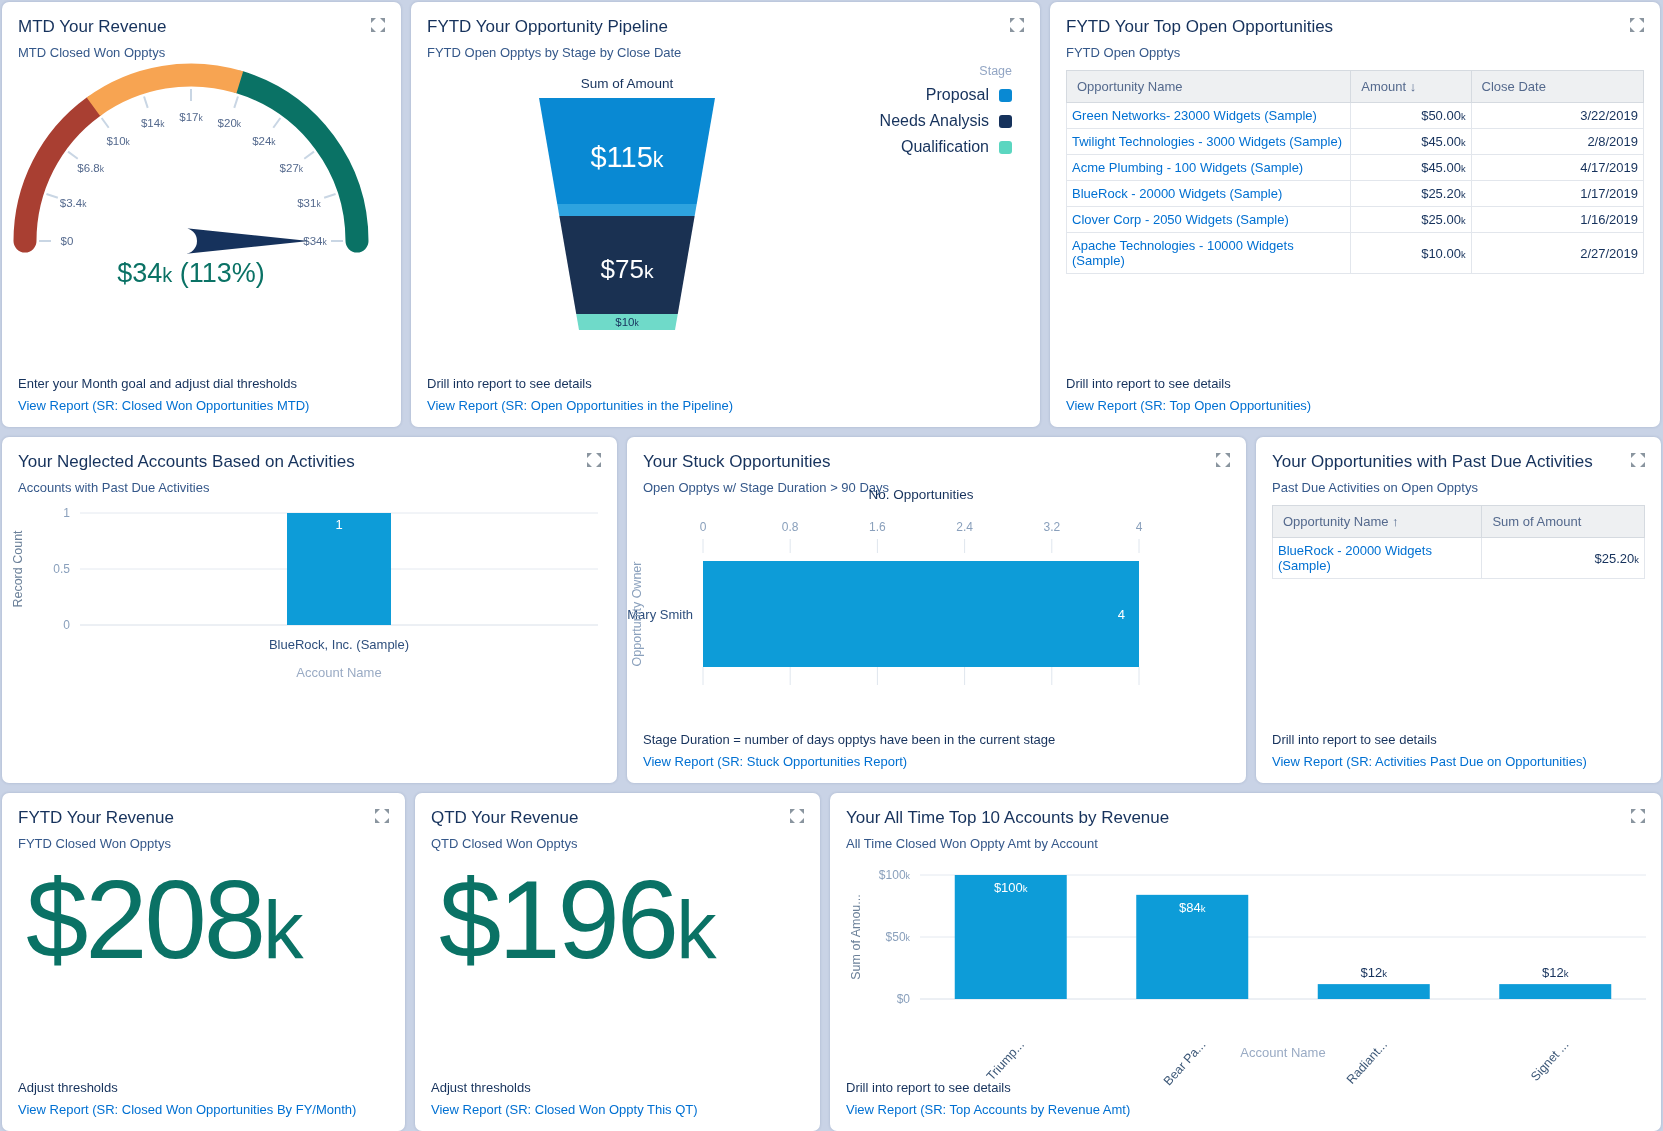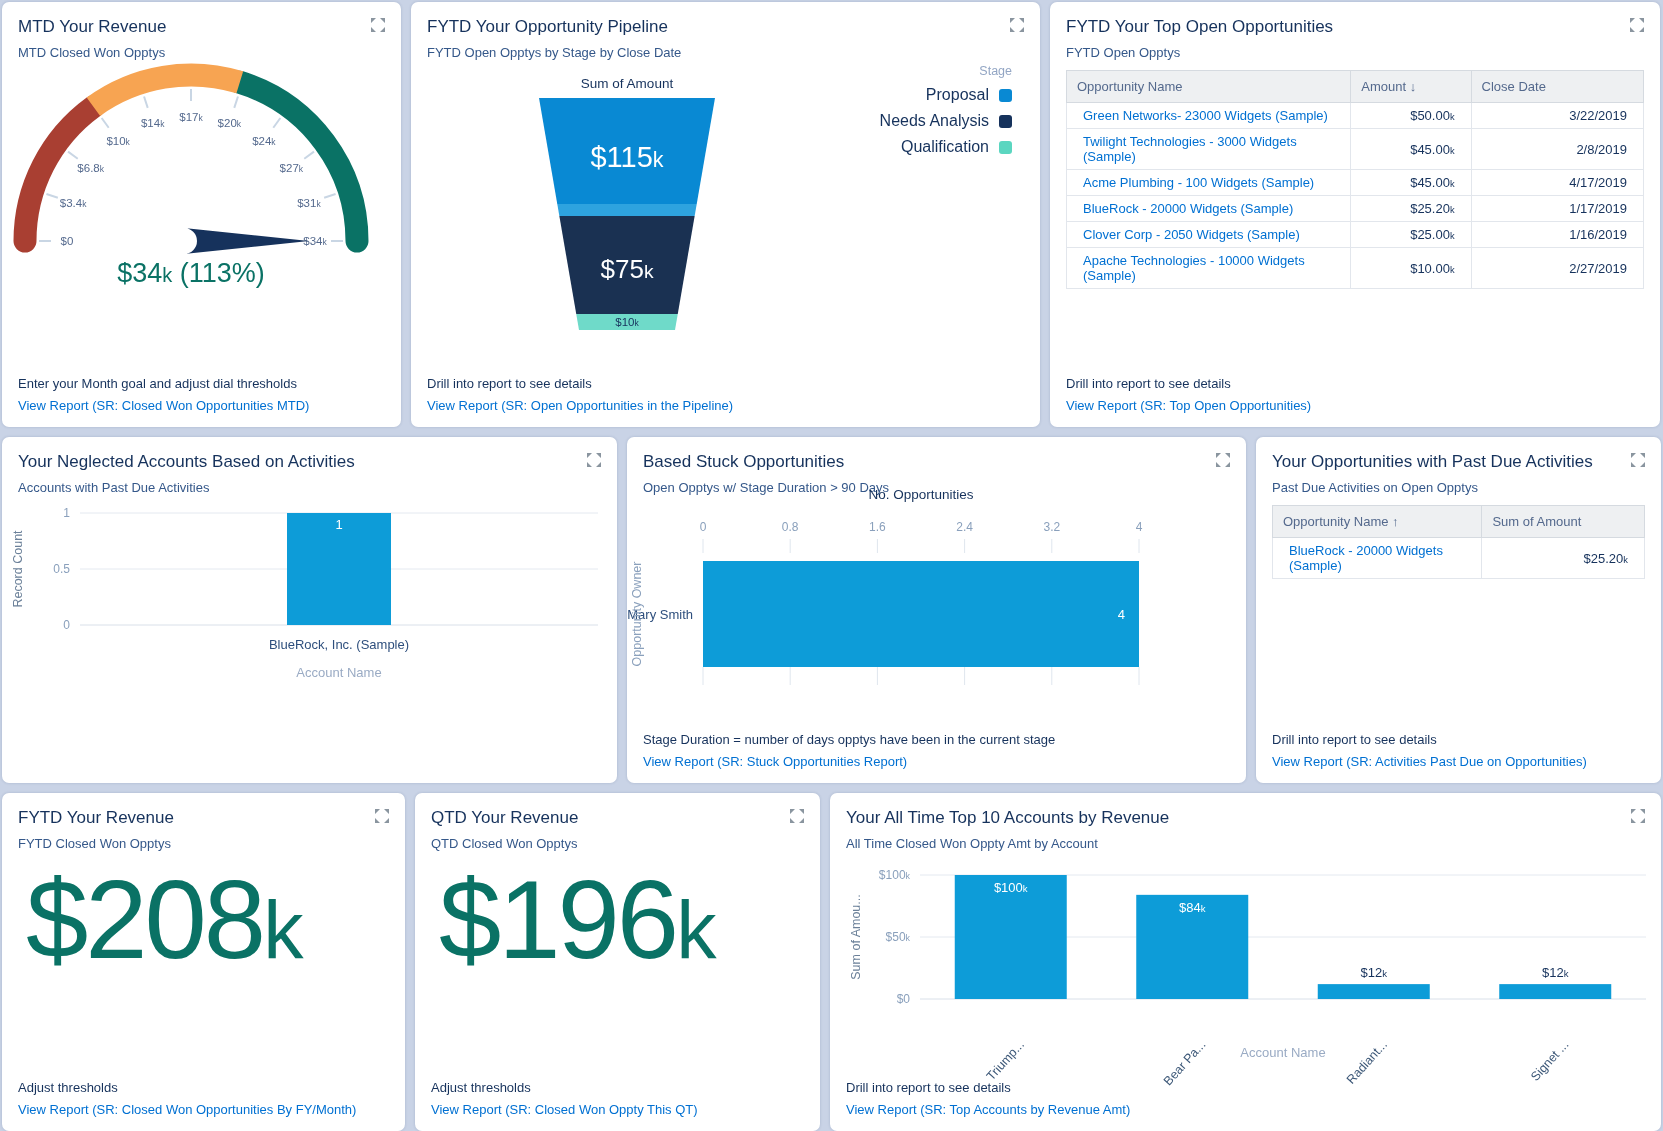--- a/index.html
+++ b/index.html
@@ -34,21 +34,21 @@
   
   .metric{position:absolute;left:24px;top:62px;font-size:112px;color:#0a7265;letter-spacing:-3px;white-space:nowrap;z-index:1;}
   
   .table-host{position:absolute;left:16px;right:16px;top:68px;z-index:1;}
   table.sf{width:100%;border-collapse:collapse;font-size:13px;table-layout:fixed;}
   table.sf th{
     background:#eef0f2;color:#54698d;font-weight:400;text-align:left;
     padding:8px 10px;border:1px solid #d5dae0;
   }
   table.sf td{
-    padding:5px 16px;border:1px solid #e2e6ec;color:#16325c;background:#fff;
+    padding:5px 5px;border:1px solid #e2e6ec;color:#16325c;background:#fff;
   }
   table.sf{border:1px solid #c9ced6;}
   td.num{text-align:right;}
   .cell-link{color:#0070d2;cursor:pointer;}
   
   .legend{position:absolute;top:62px;right:28px;display:flex;flex-direction:column;align-items:flex-end;z-index:2;}
   .legend-title{font-size:12.5px;color:#93a6c4;margin-bottom:8px;}
   .legend-item{display:flex;align-items:center;margin-bottom:8px;cursor:pointer;}
   .legend-label{font-size:16px;color:#16325c;margin-right:10px;}
   .legend-chip{width:13px;height:13px;border-radius:3px;}
@@ -234,21 +234,21 @@
             <text x="337" y="92" font-size="13" fill="#ffffff" text-anchor="middle" font-family="Liberation Sans, DejaVu Sans, sans-serif">1</text>
             <text x="337" y="212" font-size="13" fill="#2e4f7d" text-anchor="middle" font-family="Liberation Sans, DejaVu Sans, sans-serif">BlueRock, Inc. (Sample)</text>
             <text x="337" y="240" font-size="13" fill="#9aabc4" text-anchor="middle" font-family="Liberation Sans, DejaVu Sans, sans-serif">Account Name</text>
             <text x="20" y="132" font-size="12.5" fill="#6b8099" text-anchor="middle" font-family="Liberation Sans, DejaVu Sans, sans-serif" transform="rotate(-90 20 132)">Record Count</text>
           </svg>
         </div>
     </section>
 
     <section class="widget w-stuck">
       <div class="w-head">
-        <h2 class="w-title">Based Stuck Opportunities</h2>
+        <h2 class="w-title">Your Stuck Opportunities</h2>
         <span class="expand">
           <svg width="14" height="14" viewBox="0 0 14 14">
               <path fill="#76838f" d="M0 0h5L0 5zM14 0v5L9 0zM14 14H9l5-5zM0 14V9l5 5z"></path>
             </svg>
         </span>
       </div>
       <div class="w-sub">Open Opptys w/ Stage Duration &gt; 90 Days</div>
       <div class="chart-host">
           <svg viewBox="0 0 619 346">
             <text x="294" y="62" font-size="13.5" fill="#16325c" text-anchor="middle" font-family="Liberation Sans, DejaVu Sans, sans-serif">No. Opportunities</text>

